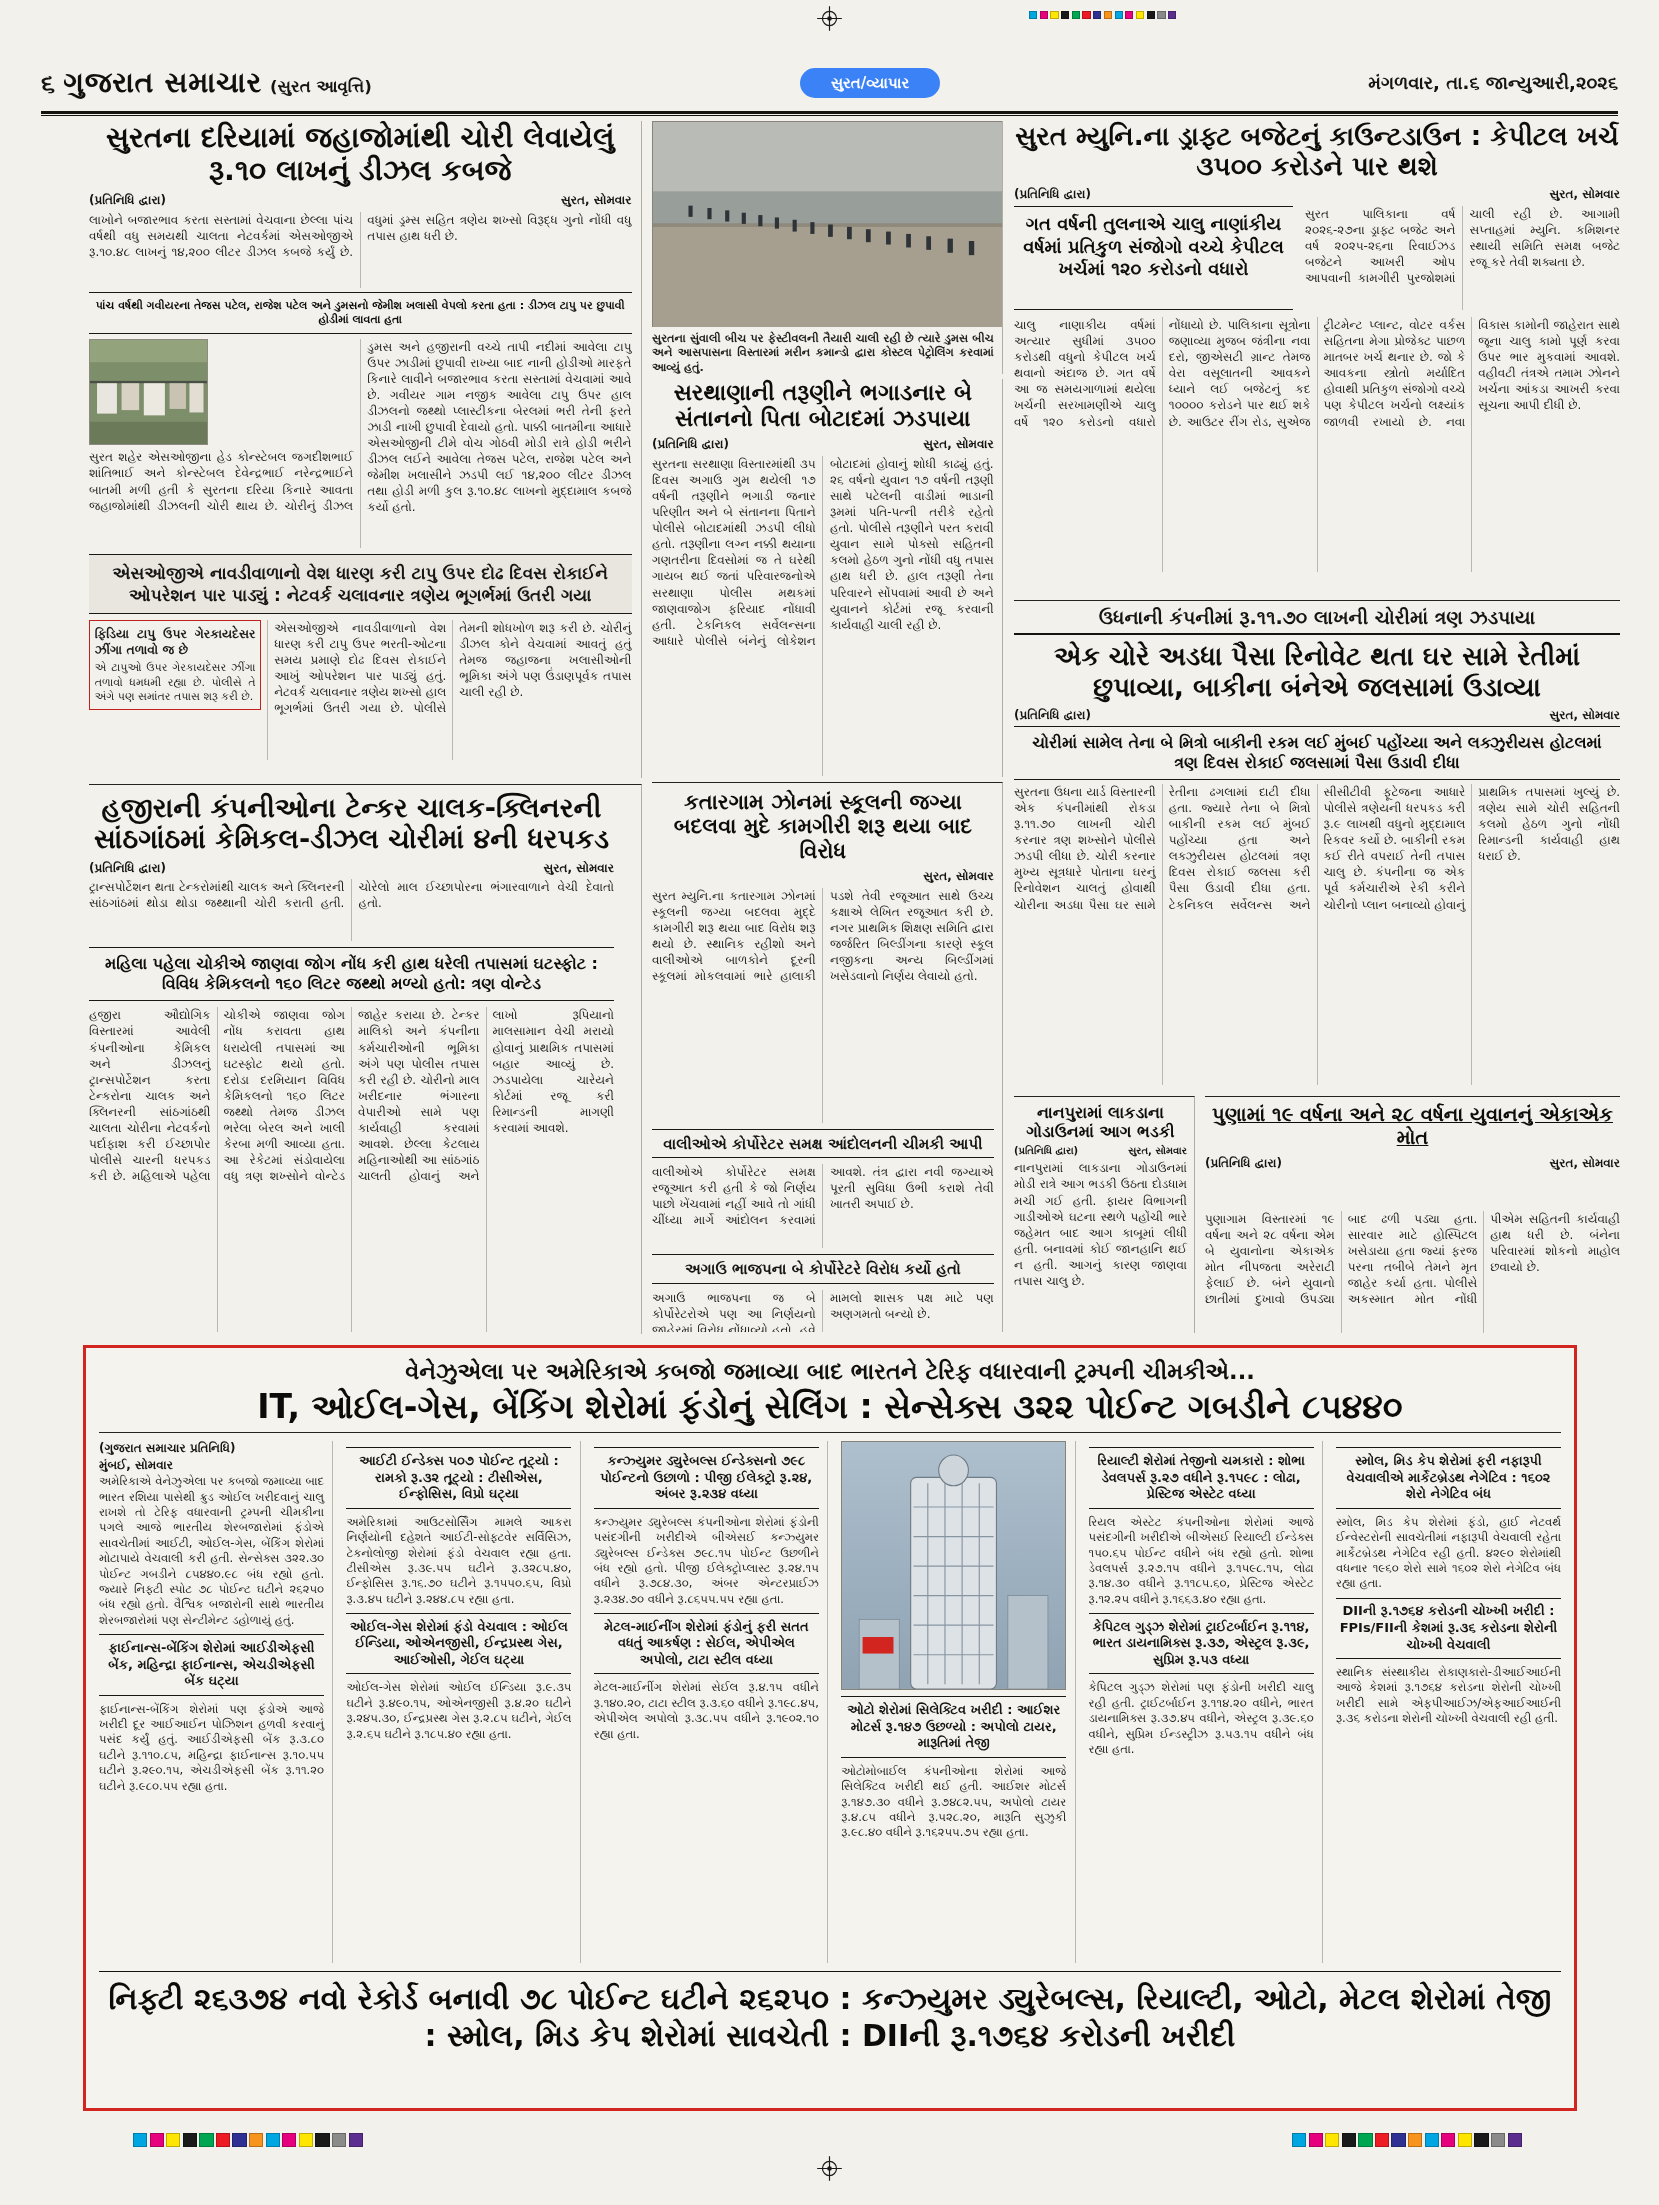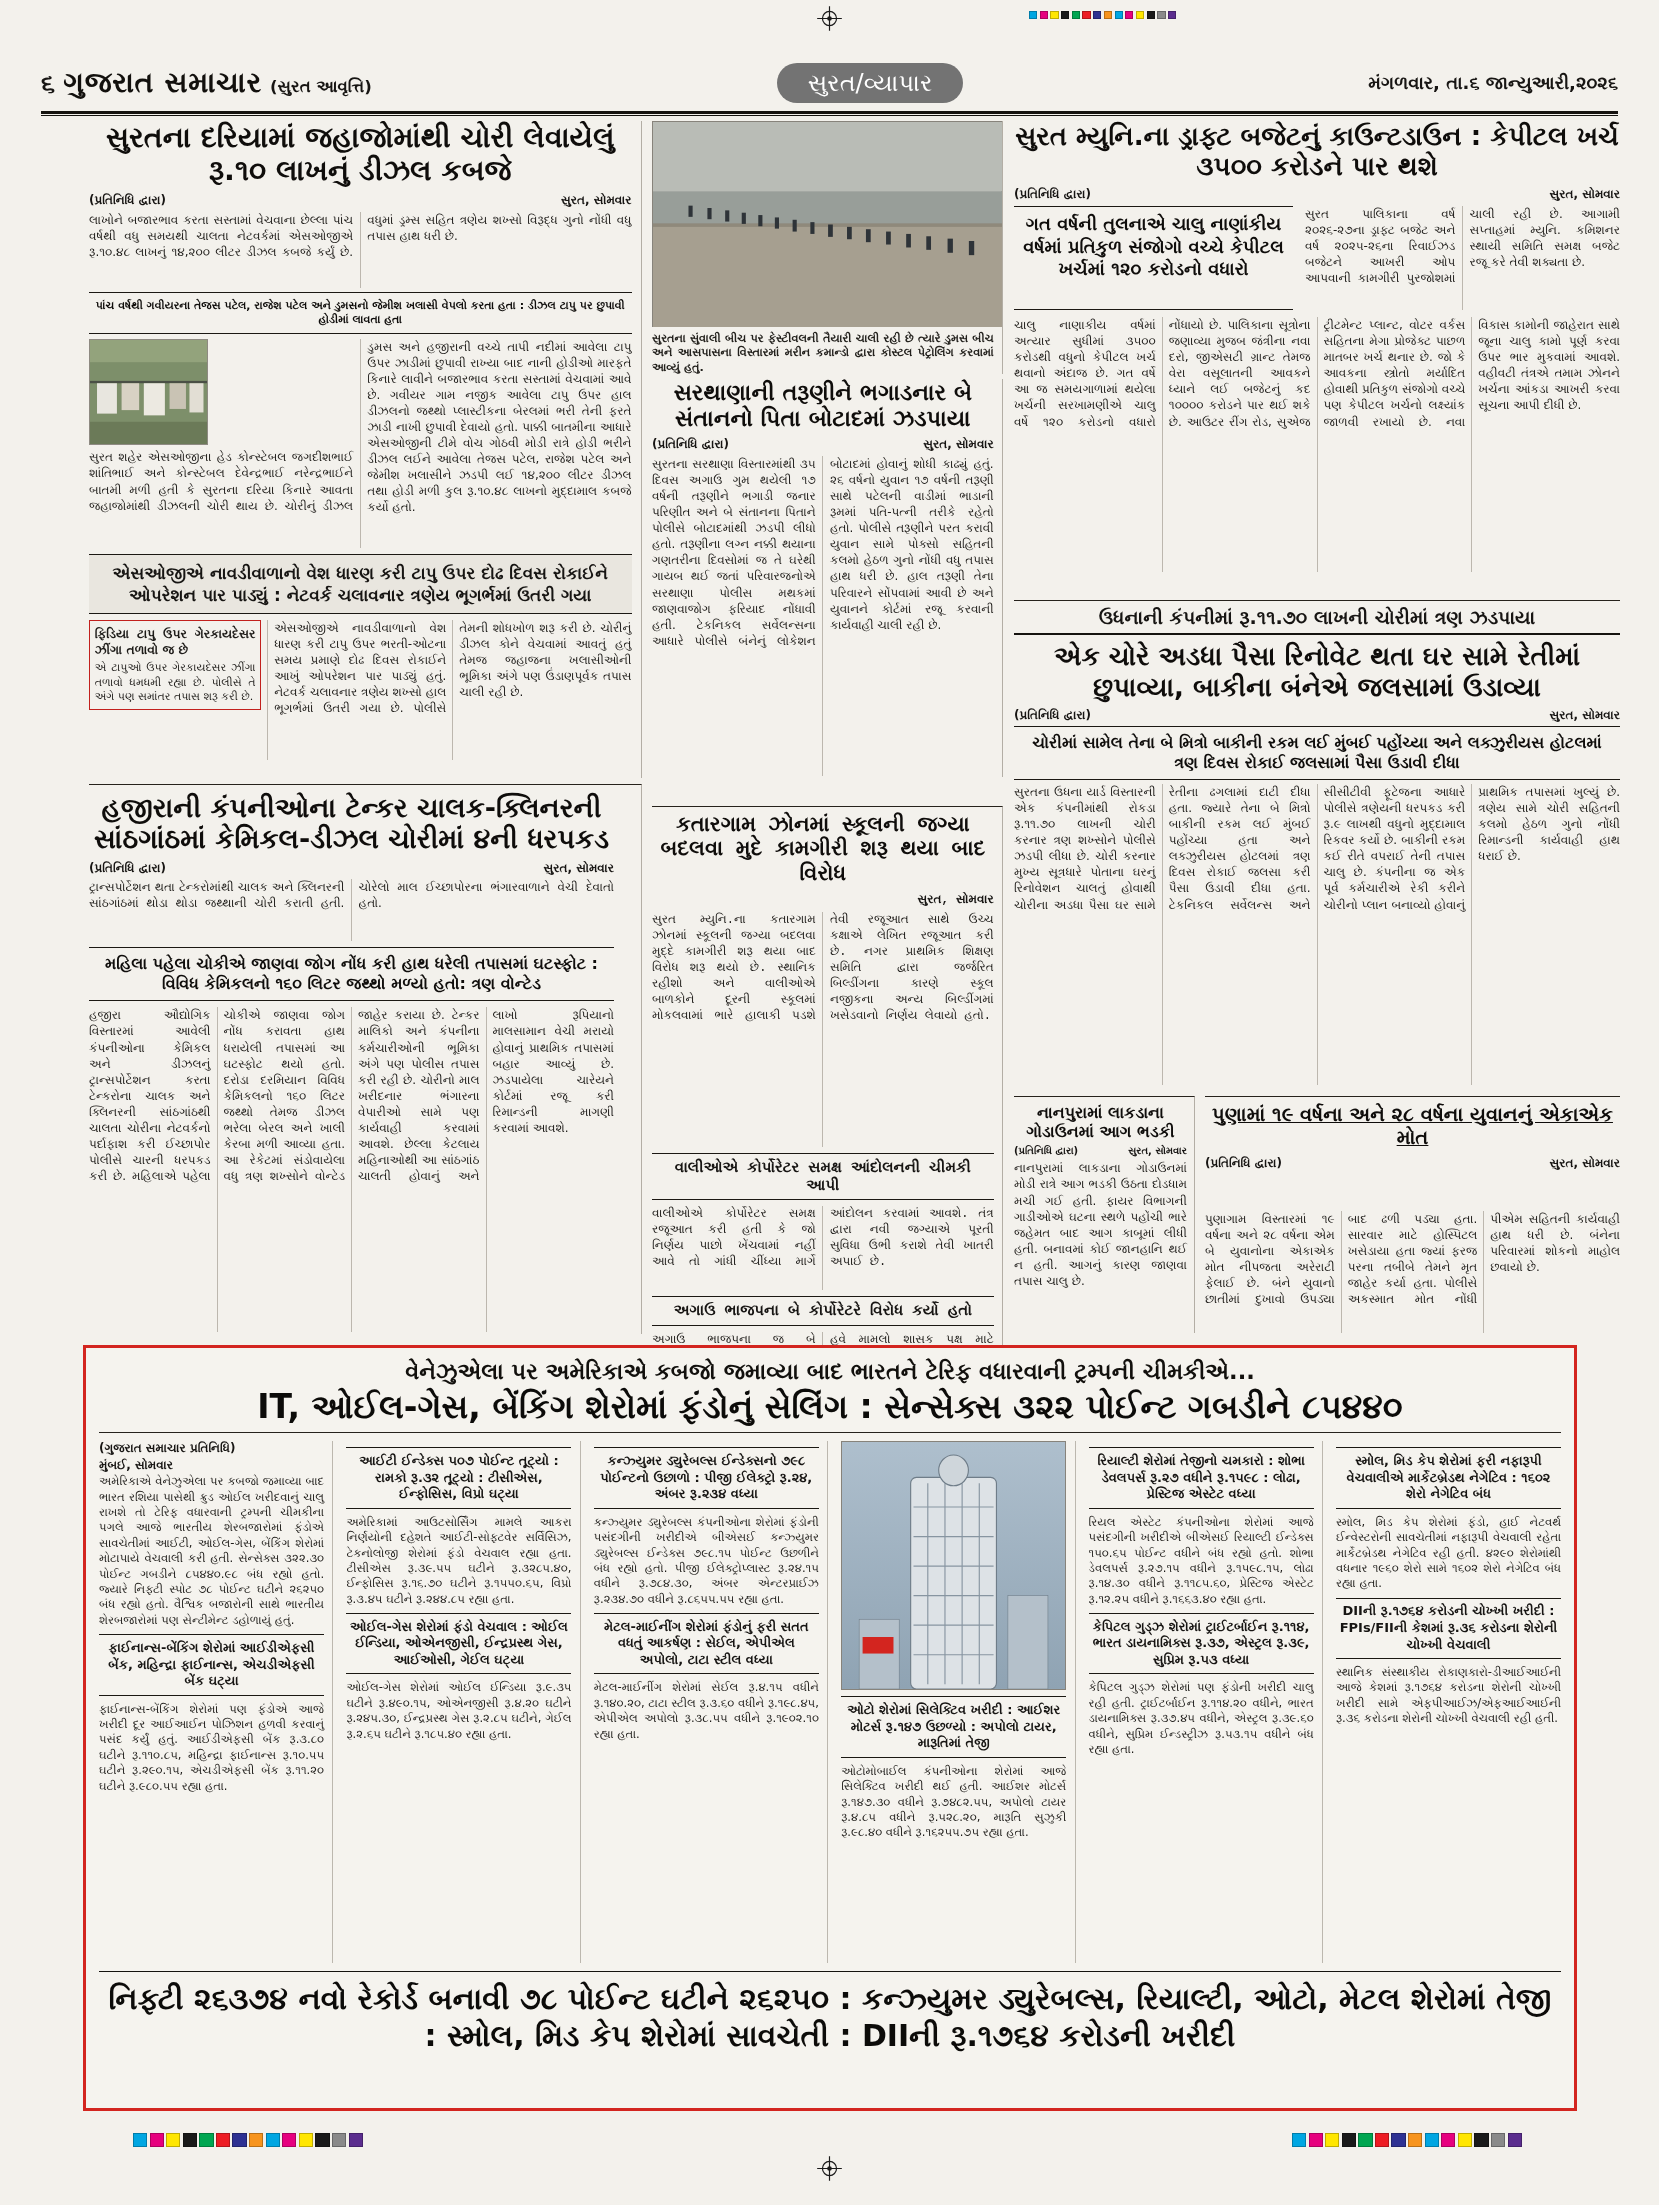--- a/index.html
+++ b/index.html
@@ -21,21 +21,21 @@
   .subhead{font-weight:700;text-align:center;border-top:1.8px solid #1b1813;border-bottom:1.8px solid #1b1813;padding:6px 4.7px;line-height:1.25;color:#0f0d0b;}
   .vr{border-right:0.6px solid #b3aea5;}
   .hr-top{border-top:1.2px solid #26221c;padding-top:7.1px;}
 
   
   .page-header{left:41px;top:57px;width:1577px;height:51px;display:flex;align-items:center;justify-content:space-between;}
   .mast-left{display:flex;align-items:baseline;gap:8.3px;}
   .mast-num{font-size:25px;font-weight:700;}
   .mast-logo{font-size:28.5px;font-weight:800;letter-spacing:0.6px;color:#12100d;}
   .mast-ed{font-size:16.6px;font-weight:700;}
-  .sec-pill{background:#737373;color:#ffffff;font-size:24px;font-weight:400;padding:6px 31px;border-radius:22.5px;}
+  .sec-pill{background:#3b82f6;color:#ffffff;font-size:15px;font-weight:700;padding:6px 31px;border-radius:22.5px;}
   .date-line{font-size:18px;font-weight:700;}
   .header-rule{left:41px;top:111px;width:1577px;height:5.3px;border-top:3px solid #15130f;border-bottom:1.2px solid #15130f;}
 
   
   .a1{left:89px;top:121px;width:553px;height:657px;padding-right:9.5px;}
   .a1 .head{font-size:28.5px;text-align:center;}
   .a1-lead{height:76px;}
   .a1-sub{font-size:11px;margin:4.7px 0;}
   .a1-body{height:209px;margin-top:4.7px;}
   .inset-photo{width:119px;height:106px;break-inside:avoid;margin:0 0 4.7px 0;border:0.6px solid #8e8a82;}
@@ -71,21 +71,21 @@
   .udhna-body{height:301px;margin-top:3.6px;}
 
   
   .hajira{left:89px;top:784px;width:553px;height:550px;padding-right:27px;}
   .hajira .head{font-size:27px;text-align:center;}
   .hajira-intro{height:62px;margin-top:3.6px;}
   .hajira-sub{font-size:16px;margin:6px 0;}
   .hajira-body{height:325px;}
 
   
-  .katargam{left:652px;top:806px;width:351px;height:550px;padding-right:8.3px;font-family:Liberation Mono, monospace;}
+  .katargam{left:652px;top:782px;width:351px;height:550px;padding-right:8.3px;}
   .katargam .head{font-size:21px;text-align:center;}
   .kat-body{height:235px;margin-top:2.4px;}
   .kat-sub{font-size:15px;font-weight:700;text-align:center;border-top:1.2px solid #1b1813;border-bottom:1.2px solid #1b1813;padding:4.7px 2.4px;margin:6px 0;}
   .kat-body2{height:84px;}
   .kat-body3{height:70px;}
 
   
   .nanpura{left:1014px;top:1096px;width:181px;height:237px;padding-right:7.1px;}
   .nanpura .head{font-size:16px;text-align:center;}
   .nanpura .byrow{font-size:10px;margin:3.6px 0;}

